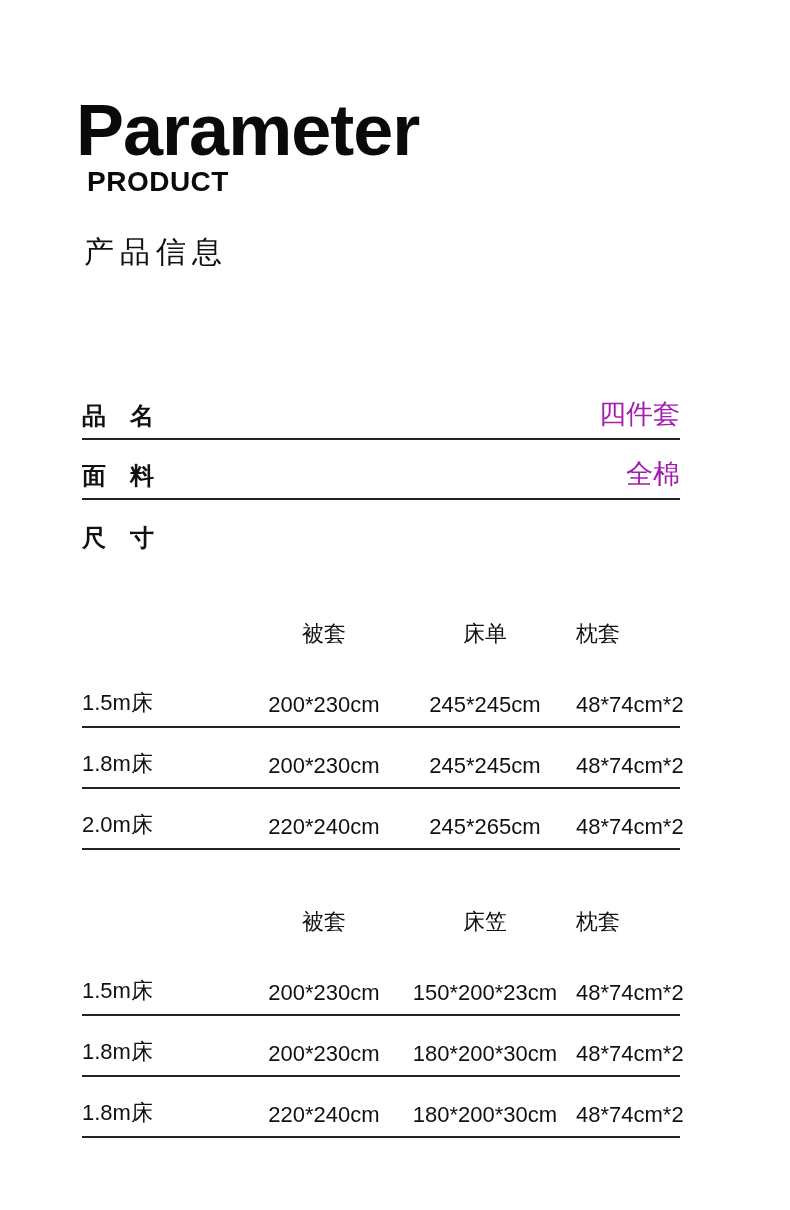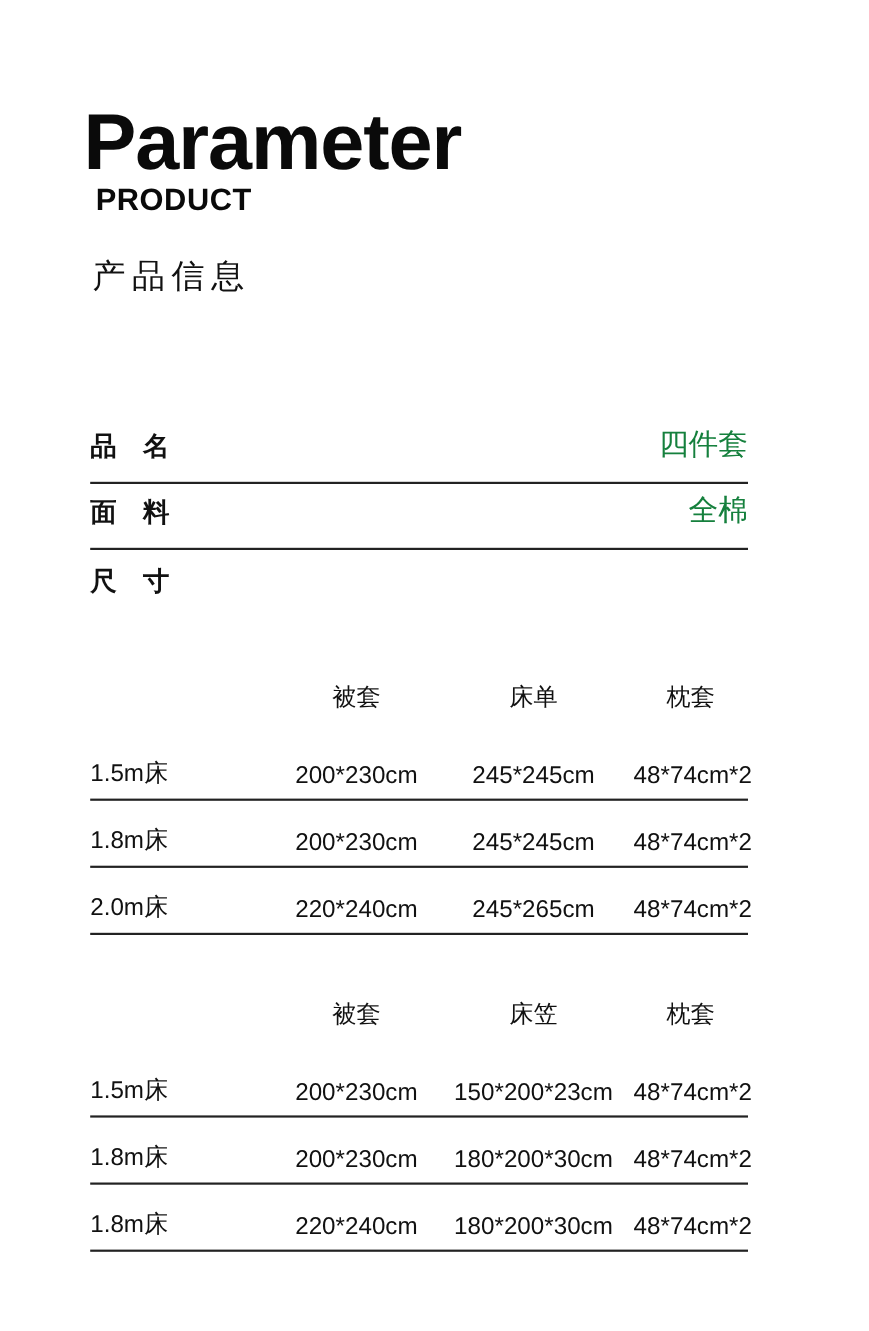--- a/index.html
+++ b/index.html
@@ -25,40 +25,40 @@
   }
   .sub-cn {
     position: absolute; left: 84px; top: 232px;
     font-size: 30px; letter-spacing: 6px;
     line-height: 1.3; color: #111111;
   }
 
   .specs { position: absolute; left: 82px; top: 380px; width: 598px; }
   .spec-row {
     height: 60px; display: flex; justify-content: space-between;
-    align-items: flex-end; padding-bottom: 16px; box-sizing: border-box;
+    align-items: flex-end; padding-bottom: 6px; box-sizing: border-box;
   }
   .spec-row.lined { border-bottom: 2px solid #222222; }
   .spec-label { font-size: 24px; font-weight: 700; color: #111111; }
-  .spec-value { font-size: 27px; color: #15803d; }
+  .spec-value { font-size: 27px; color: #a21caf; }
 
   .size-table { position: absolute; left: 82px; width: 598px; }
   .st-1 { top: 605px; }
   .st-2 { top: 893px; }
   .t-row {
     display: flex; height: 61px; align-items: flex-end;
     padding-bottom: 8px; box-sizing: border-box;
     font-size: 22px; color: #111111; white-space: nowrap;
   }
   .t-header { height: 62px; padding-bottom: 18px; }
   .t-data { border-bottom: 2px solid #222222; }
   .c1 { width: 172px; text-align: left; margin-top: 40px; }
   .c2 { width: 140px; text-align: center; margin-top: 23px; }
   .c3 { width: 182px; text-align: center; }
-  .c4 { width: 104px; text-align: center; }
+  .c4 { width: 104px; }
 </style>
 </head>
 <body>
 
 <div class="page">
 
   <div class="title">Parameter</div>
   <div class="sub-en">PRODUCT</div>
   <div class="sub-cn">产品信息</div>
 

